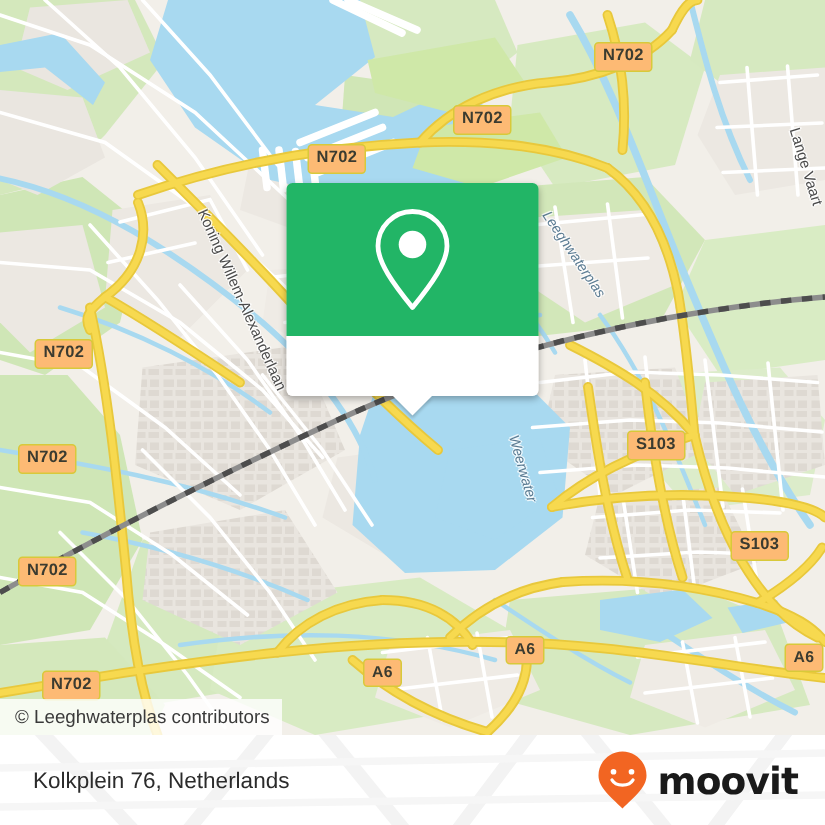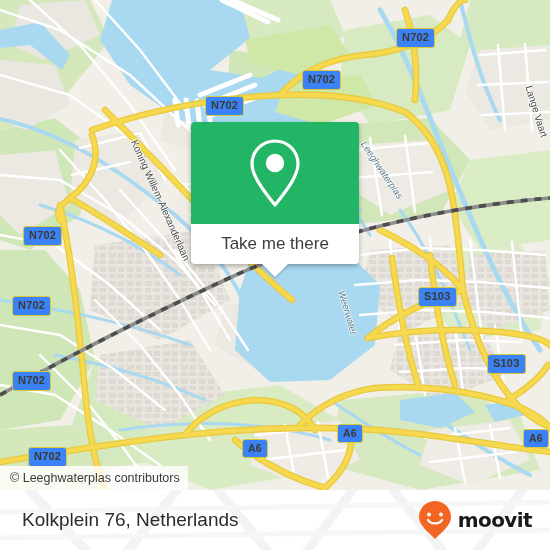--- a/index.html
+++ b/index.html
@@ -33,21 +33,21 @@
     position: absolute;
     left: 0; top: 0;
     width: 550px;
     height: 490px;
     display: block;
   }
 
   
   .shield {
     position: absolute;
-    background: #3b82f6;
+    background: #fdba74;
     border: 1.4px solid #d8c93a;
     border-radius: 3px;
     color: #3b3b30;
     font-size: 11px;
     font-weight: bold;
     letter-spacing: 0.2px;
     line-height: 1;
     padding: 3px 5px 4px 5px;
     font-family: "Liberation Sans", sans-serif;
     white-space: nowrap;
@@ -157,33 +157,33 @@
   }
   #footer-bg {
     position: absolute;
     left: 0; top: 0;
     width: 550px; height: 60px;
     pointer-events: none;
   }
   #address {
     position: relative;
     color: #2b2b2b;
-    font-size: 19px;
+    font-size: 15px;
     font-family: "Liberation Sans", sans-serif;
     z-index: 2;
   }
   #logo {
     position: relative;
     display: flex;
     align-items: center;
     z-index: 2;
   }
   #logo-text {
     color: #1a1a1a;
-    font-size: 20px;
+    font-size: 25px;
     font-weight: bold;
     letter-spacing: -0.6px;
     line-height: 1;
     font-family: "DejaVu Sans", sans-serif;
     margin-left: 6px;
     text-align: right;
   }
 </style>
 </head>
 <body>
@@ -418,21 +418,20 @@
     </div>
 
     <div id="callout">
       <div id="callout-head" style="background:#22b566;">
         <svg width="58" height="72" viewBox="0 0 58 72">
           <path d="M29 4 C16.3 4 6 14.3 6 27 C6 38 16 52 29 68 C42 52 52 38 52 27 C52 14.3 41.7 4 29 4 Z" fill="none" stroke="#ffffff" stroke-width="3.2" stroke-linejoin="round"></path>
           <circle cx="29" cy="26" r="9.2" fill="#ffffff"></circle>
         </svg>
       </div>
       <div id="callout-foot">
-        <span>Take me there</span>
         <div id="callout-tail"></div>
       </div>
     </div>
   </div>
 
   <div id="footer">
     <svg id="footer-bg" viewBox="0 0 550 60">
       <rect x="0" y="0" width="550" height="60" fill="#ffffff"></rect>
       <g stroke="#f3f3f3" stroke-width="9" fill="none" stroke-linecap="round">
         <path d="M20,-10 L95,70"></path>

